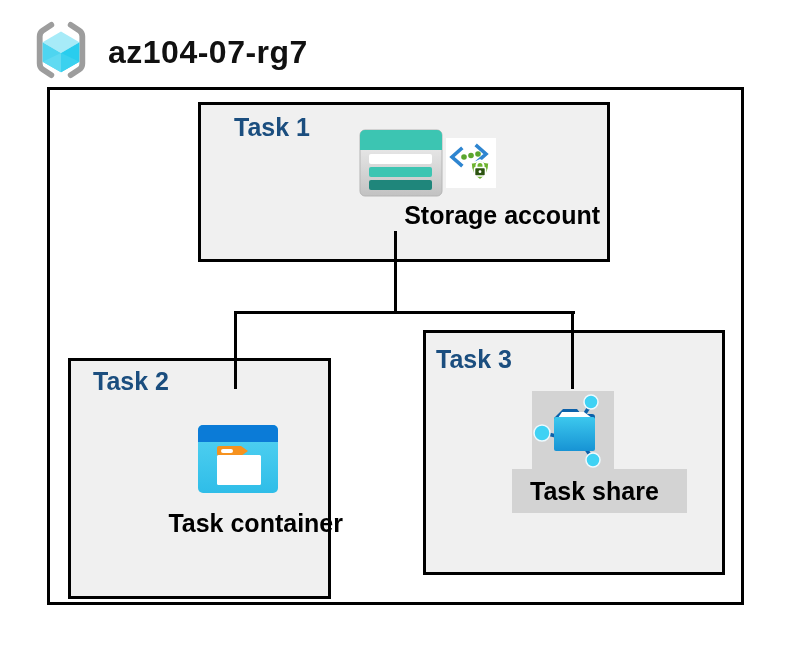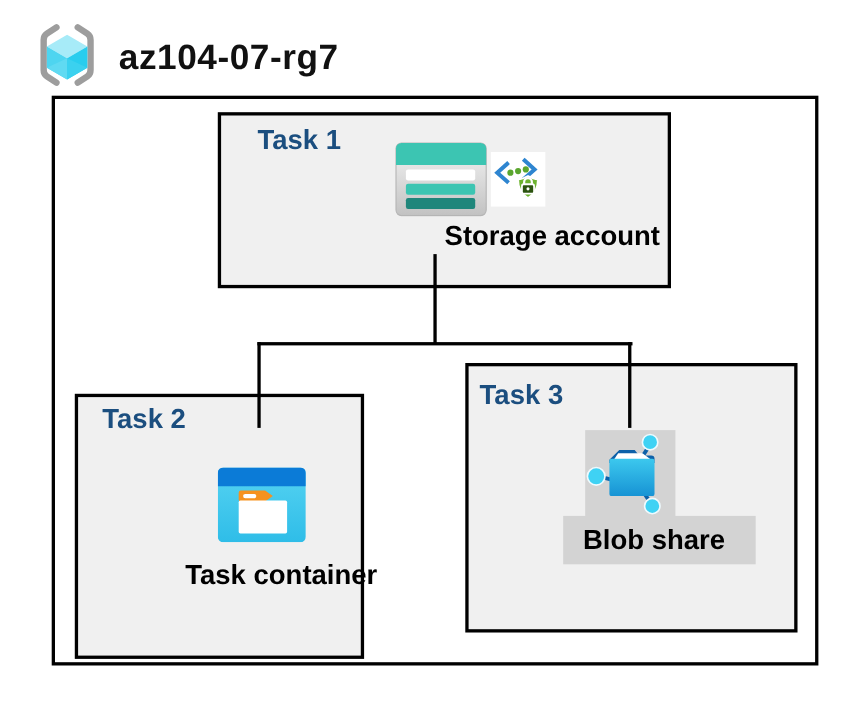--- a/index.html
+++ b/index.html
@@ -134,21 +134,21 @@
         <path d="M22 27 l9 -9 h14 l4 5 h11 a3 3 0 0 1 3 3 v4 H22 Z" fill="#0d61a9"></path>
         <path d="M30 21 h22 l8 6 H26 Z" fill="#ffffff"></path>
         <rect x="22" y="26" width="41" height="34" rx="2" fill="url(#fsBody)"></rect>
         <circle cx="59" cy="11" r="7" fill="#3fd2f4" stroke="#eefafe" stroke-width="1.5"></circle>
         <circle cx="10" cy="42" r="8" fill="#3fd2f4" stroke="#eefafe" stroke-width="1.5"></circle>
         <circle cx="61" cy="69" r="7" fill="#3fd2f4" stroke="#eefafe" stroke-width="1.5"></circle>
       </svg>
     </div>
 
     <div class="abs fileshare-label-bg">
-      <div class="txt">Blob share</div>
+      <div class="txt">Task share</div>
     </div>
   </div>
 
   <div class="abs connector" style="left:394px; top:231px; width:3px; height:81px;"></div>
   <div class="abs connector" style="left:234px; top:311px; width:341px; height:3px;"></div>
   <div class="abs connector" style="left:234px; top:311px; width:3px; height:78px;"></div>
   <div class="abs connector" style="left:571px; top:311px; width:3px; height:78px;"></div>
 
 </div>
 

